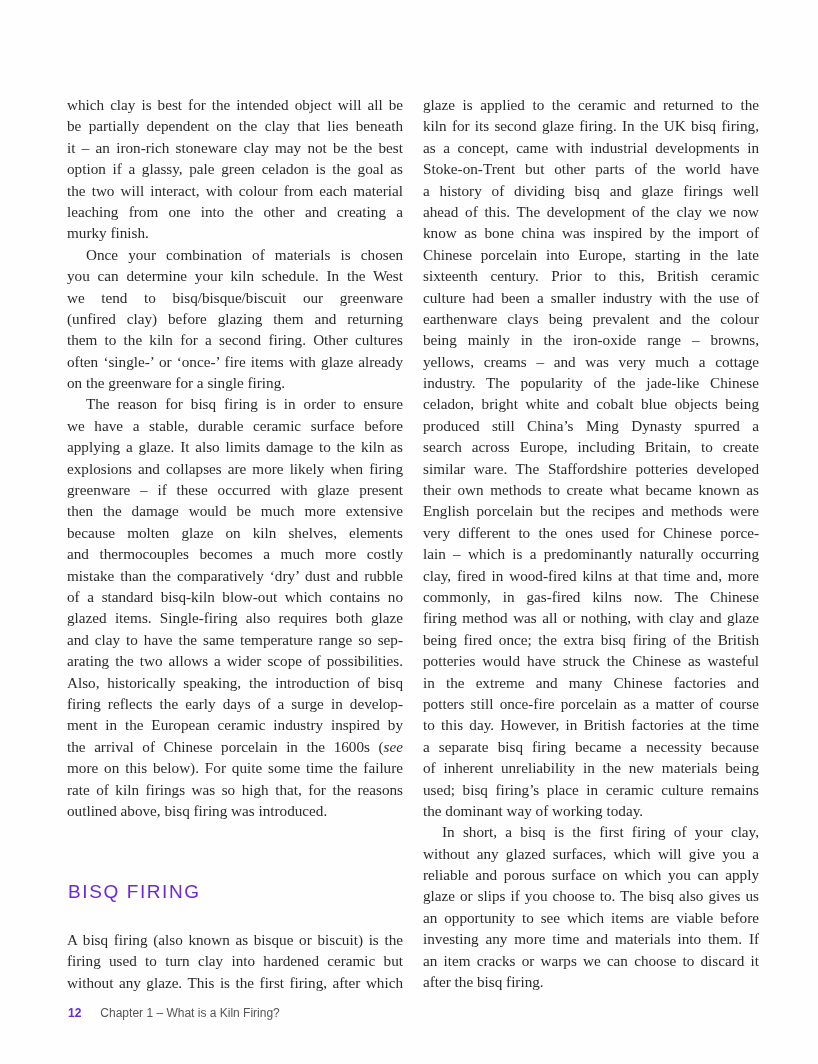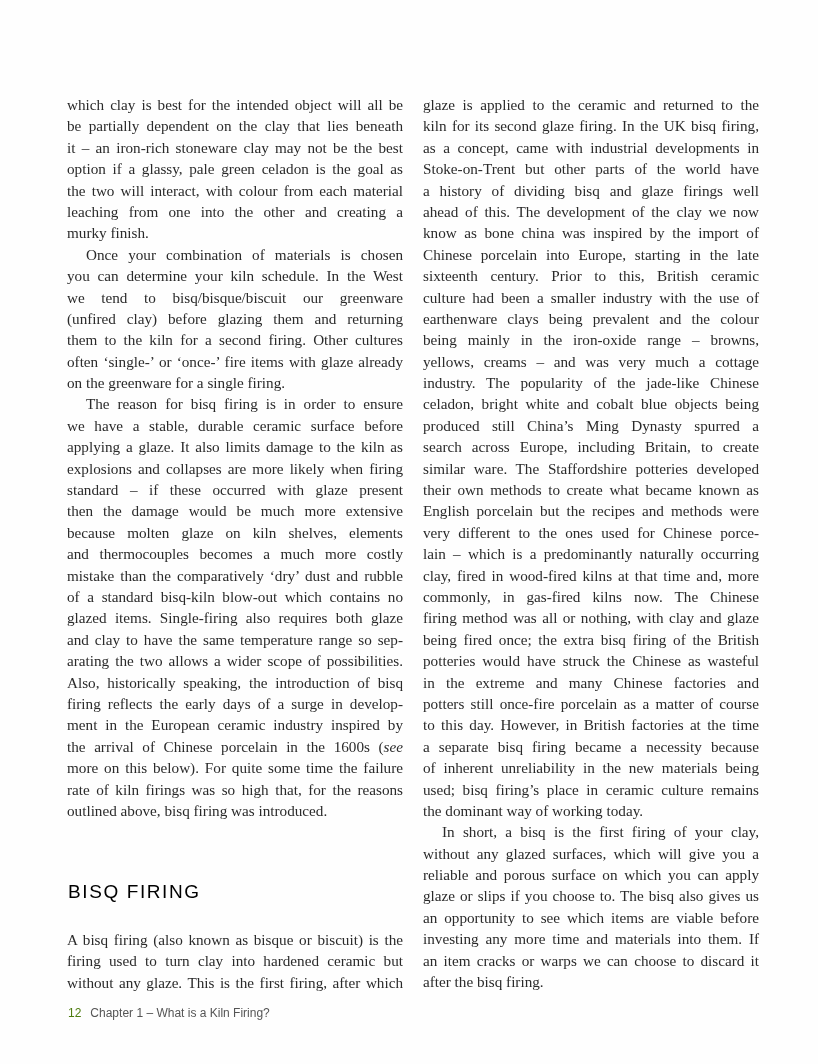--- a/index.html
+++ b/index.html
@@ -22,34 +22,34 @@
     }
     .line.last { text-align-last: left; }
     .line.indent { padding-left: 19px; }
     .heading {
       position: absolute;
       left: 68px;
       top: 881px;
       font-family: "Liberation Sans", "DejaVu Sans", sans-serif;
       font-size: 19px;
       letter-spacing: 1.6px;
-      color: #000000;
+      color: #6d28d9;
       font-weight: normal;
       margin: 0;
     }
     .col-left-2 { position: absolute; left: 67px; top: 929px; width: 336px; }
     .footer {
       position: absolute;
       left: 68px;
       top: 1006px;
       font-family: "Liberation Sans", "DejaVu Sans", sans-serif;
       font-size: 12px;
       color: #555555;
     }
-    .footer .page-num { font-weight: normal; color: #4d7c0f; margin-right: 9px; }
+    .footer .page-num { font-weight: bold; color: #6d28d9; margin-right: 19px; }
     em { font-style: italic; }
   </style>
 </head>
 <body>
 
 <div class="page">
   <div class="col col-left" id="left-top">
       <span class="line">which clay is best for the intended object will all be</span>
       <span class="line">be partially dependent on the clay that lies beneath</span>
       <span class="line">it – an iron-rich stoneware clay may not be the best</span>
@@ -61,21 +61,21 @@
       <span class="line">you can determine your kiln schedule. In the West</span>
       <span class="line">we tend to bisq/bisque/biscuit our greenware</span>
       <span class="line">(unfired clay) before glazing them and returning</span>
       <span class="line">them to the kiln for a second firing. Other cultures</span>
       <span class="line">often ‘single-’ or ‘once-’ fire items with glaze already</span>
       <span class="line last">on the greenware for a single firing.</span>
       <span class="line indent">The reason for bisq firing is in order to ensure</span>
       <span class="line">we have a stable, durable ceramic surface before</span>
       <span class="line">applying a glaze. It also limits damage to the kiln as</span>
       <span class="line">explosions and collapses are more likely when firing</span>
-      <span class="line">standard – if these occurred with glaze present</span>
+      <span class="line">greenware – if these occurred with glaze present</span>
       <span class="line">then the damage would be much more extensive</span>
       <span class="line">because molten glaze on kiln shelves, elements</span>
       <span class="line">and thermocouples becomes a much more costly</span>
       <span class="line">mistake than the comparatively ‘dry’ dust and rubble</span>
       <span class="line">of a standard bisq-kiln blow-out which contains no</span>
       <span class="line">glazed items. Single-firing also requires both glaze</span>
       <span class="line">and clay to have the same temperature range so sep-</span>
       <span class="line">arating the two allows a wider scope of possibilities.</span>
       <span class="line">Also, historically speaking, the introduction of bisq</span>
       <span class="line">firing reflects the early days of a surge in develop-</span>

